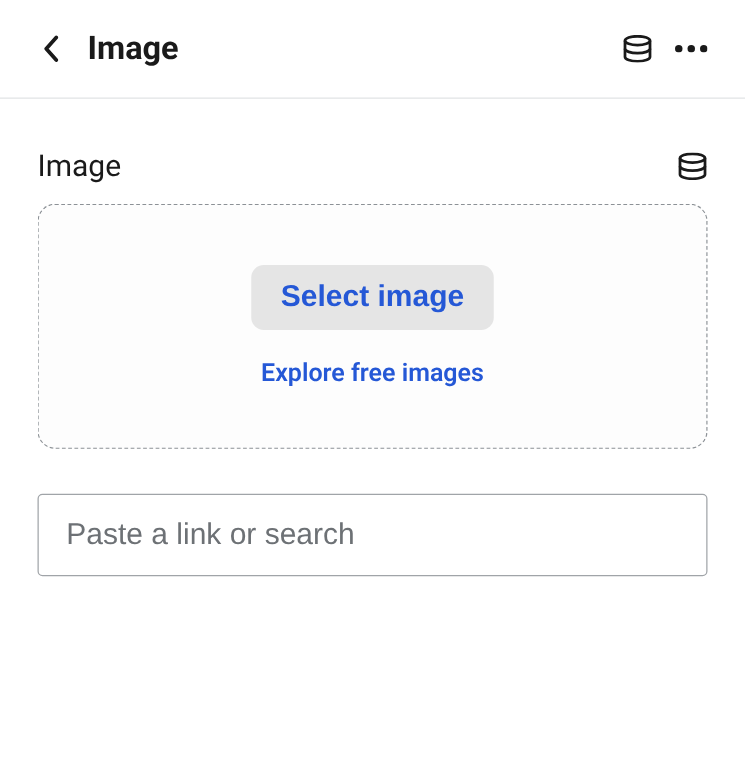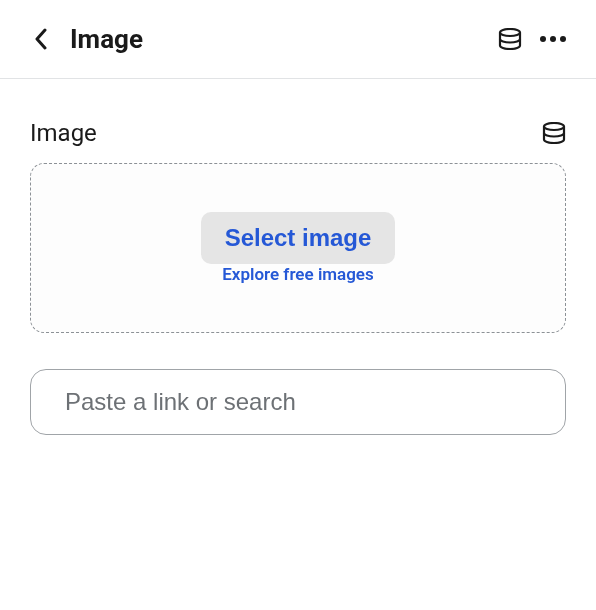--- a/index.html
+++ b/index.html
@@ -68,42 +68,43 @@
       color: #1a1a1a;
     }
     .dropzone {
       border: 1px dashed #8c9196;
       border-radius: 14px;
       background: #fdfdfd;
       padding: 48px 20px 48px 20px;
       display: flex;
       flex-direction: column;
       align-items: center;
+      gap: 22px;
     }
     .select-btn {
       background: #e5e5e5;
       color: #2558d6;
       font-size: 24px;
       font-weight: 600;
       padding: 12px 24px;
       border-radius: 10px;
       border: none;
       cursor: pointer;
     }
     .explore-link {
       color: #2558d6;
-      font-size: 17px;
+      font-size: 20px;
       font-weight: 600;
       cursor: pointer;
     }
     .link-input {
       width: 100%;
       border: 1px solid #a0a4a8;
-      border-radius: 16px;
-      padding: 18px 34px;
+      border-radius: 4px;
+      padding: 18px 22px;
       font-size: 24px;
       color: #1a1a1a;
       outline: none;
       background: #fff;
     }
     .link-input::placeholder {
       color: #6d7175;
     }
   </style>
 </head>

